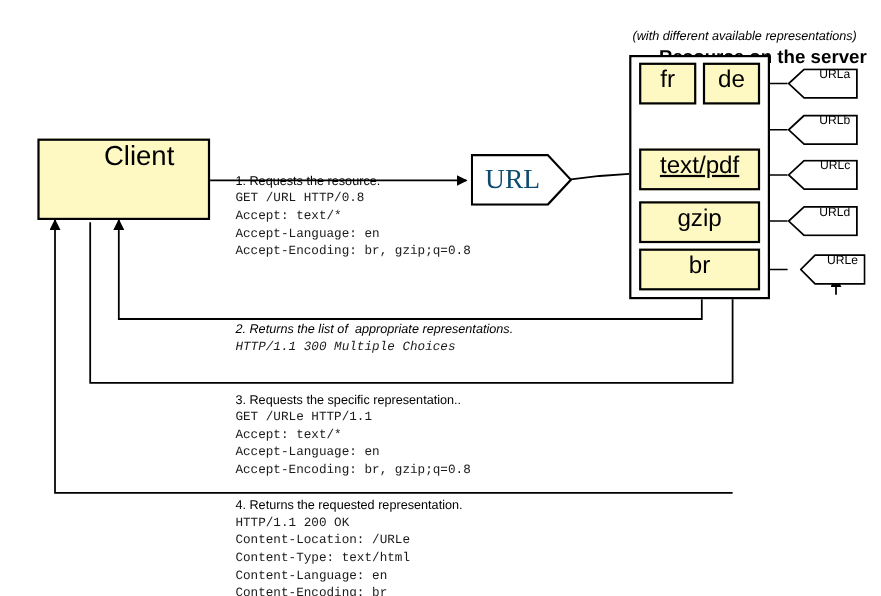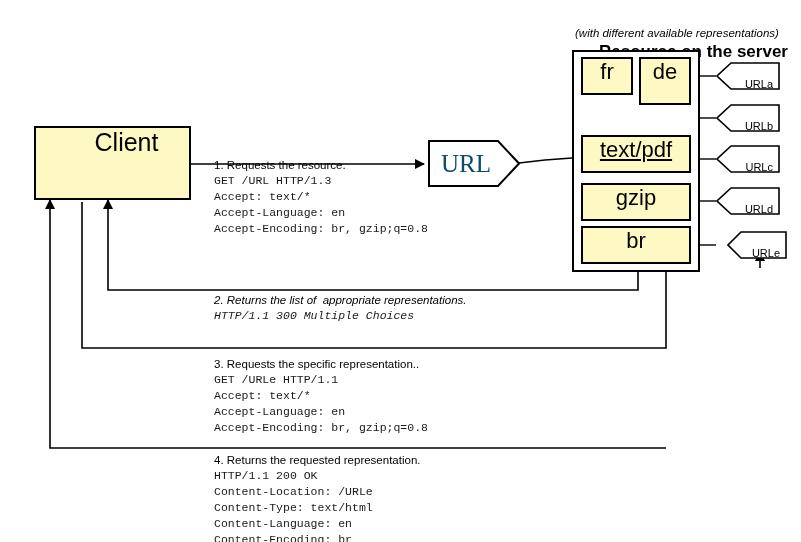--- a/index.html
+++ b/index.html
@@ -36,21 +36,21 @@
   .client-box{font-size:25px;}
   .rep-box{font-size:22px;border-width:2px;}
   .outer-res{border:2px solid #000;background:#fff;box-sizing:border-box;}
   .urlshape{
     position:absolute;
     display:flex;align-items:center;justify-content:center;
     color:#0c4a6e;font-size:25px;font-family:Liberation Serif, serif;
   }
   .urltag{
     position:absolute;
-    display:flex;align-items:flex-end;justify-content:flex-end;
+    display:flex;align-items:flex-start;justify-content:flex-end;
     color:#000;font-size:11px;
     box-sizing:border-box;
     padding-right:7px;
   }
 
   
   .steptitle{
     font-family:"Liberation Sans", sans-serif;
     font-size:11.5px;color:#000;white-space:pre;
   }
@@ -119,21 +119,21 @@
       <path d="M1,1 L70,1 L91,23.5 L70,46 L1,46 z" fill="#fff" stroke="#000" stroke-width="2"></path>
     </svg>
     <span style="position:relative;left:-8px;">URL</span>
   </div>
 
   <div class="abs outer-res" style="left:572px;top:50px;width:128px;height:222px;"></div>
 
   <div class="abs box rep-box" style="left:581px;top:57px;width:52px;height:38px;">
     <span>fr</span>
   </div>
-  <div class="abs box rep-box" style="left:639px;top:57px;width:52px;height:48px;">
+  <div class="abs box rep-box" style="left:639px;top:57px;width:52px;height:38px;">
     <span>de</span>
   </div>
   <div class="abs box rep-box" style="left:581px;top:135px;width:110px;height:38px;text-decoration:underline;">
     <span>text/pdf</span>
   </div>
   <div class="abs box rep-box" style="left:581px;top:183px;width:110px;height:38px;">
     <span>gzip</span>
   </div>
   <div class="abs box rep-box" style="left:581px;top:226px;width:110px;height:38px;">
     <span>br</span>
@@ -169,21 +169,21 @@
 
   <div class="abs urltag" style="left:727px;top:231px;width:60px;height:28px;">
     <svg width="60" height="28" viewBox="0 0 60 28" style="position:absolute;left:0;top:0;">
       <path d="M59,1 L14,1 L1,14 L14,27 L59,27 z" fill="#fff" stroke="#000" stroke-width="1.6"></path>
     </svg>
     <span style="position:relative;">URLe</span>
   </div>
 
   <div class="stepblock" style="left:214px;top:159px;">
     <span class="steptitle">1. Requests the resource.</span>
-    <div class="stepmono">GET /URL HTTP/1.3</div>
+    <div class="stepmono">GET /URL HTTP/0.8</div>
     <div class="stepmono">Accept: text/*</div>
     <div class="stepmono">Accept-Language: en</div>
     <div class="stepmono">Accept-Encoding: br, gzip;q=0.8</div>
   </div>
 
   <div class="stepblock" style="left:214px;top:294px;font-style:italic;">
     <span class="steptitle">2. Returns the list of  appropriate representations.</span>
     <div class="stepmono">HTTP/1.1 300 Multiple Choices</div>
   </div>
 

